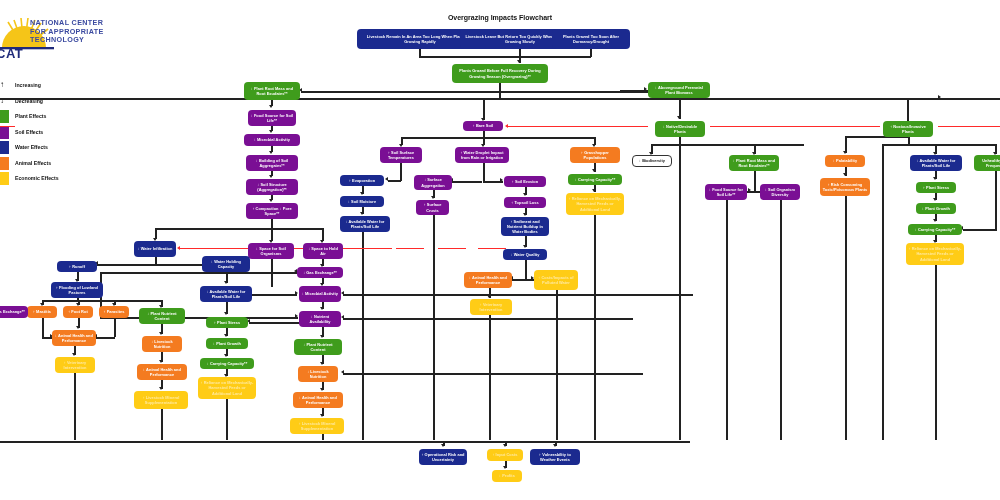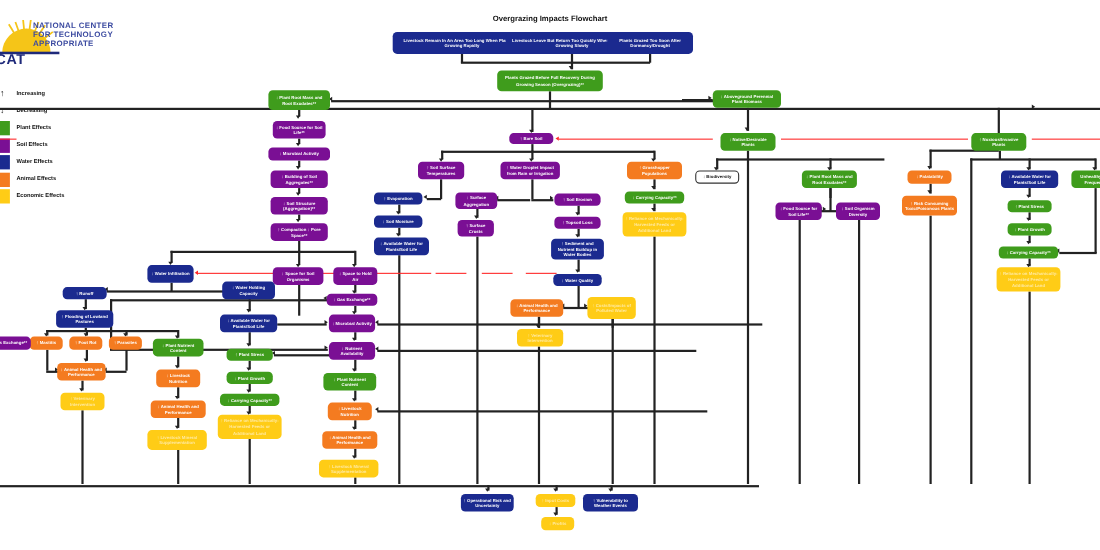--- a/index.html
+++ b/index.html
@@ -66,22 +66,22 @@
             <line x1="30" y1="30" x2="47" y2="5"></line>
           <line x1="30" y1="30" x2="54" y2="11"></line>
         </g>
         <path d="M8 30 A22 22 0 0 1 52 30 Z" fill="#f5c518"></path>
         <rect x="2" y="29" width="58" height="2.3" fill="#1f2a7a"></rect>
       </svg>
     </div>
     <div class="cat">CAT</div>
     <div class="words">
       <div>NATIONAL CENTER</div>
-      <div>FOR TECHNOLOGY</div>
-      <div>APPROPRIATE</div>
+      <div>FOR APPROPRIATE</div>
+      <div>TECHNOLOGY</div>
     </div>
   </div>
 
   <div id="legend">
       <div class="lg-row">
         <div class="lg-ar">↑</div>
         <div class="lg-tx">Increasing</div>
       </div>
       <div class="lg-row">
         <div class="lg-ar">↓</div>

